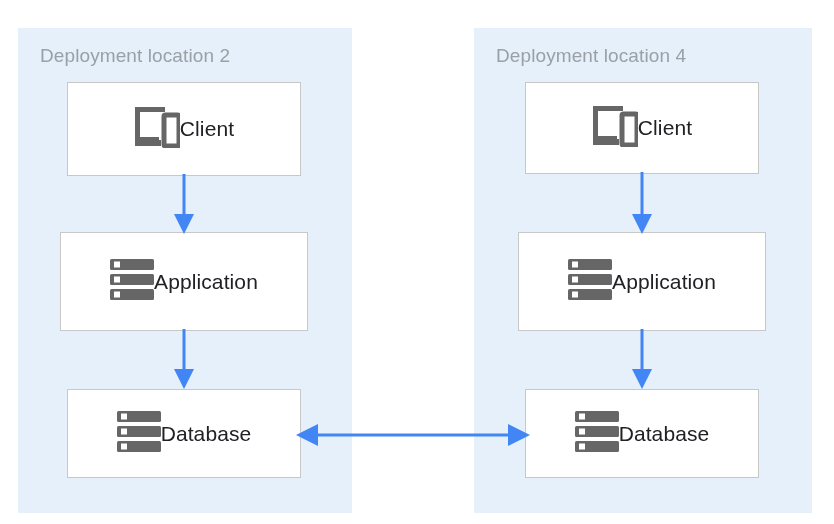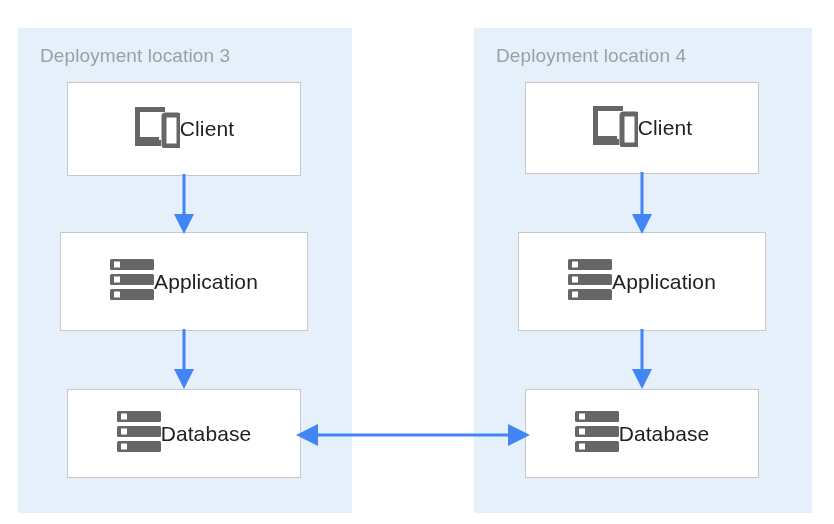--- a/index.html
+++ b/index.html
@@ -81,21 +81,21 @@
   #conn-2-client-app { left: 616px; top: 172px; width: 52px; height: 64px; }
   #conn-2-app-db     { left: 616px; top: 329px; width: 52px; height: 62px; }
   #conn-db-db        { left: 296px; top: 417px; width: 234px; height: 36px; }
 </style>
 </head>
 <body>
 
 <div id="diagram">
 
   <div class="panel" id="panel-1">
-    <div class="panel-title">Deployment location 3</div>
+    <div class="panel-title">Deployment location 2</div>
   </div>
 
   <div class="node" id="node-client-1">
     <span class="node-icon">
       <svg width="46" height="42" viewBox="0 0 46 42" xmlns="http://www.w3.org/2000/svg">
         <path fill="#666666" d="M1 1 h30 v5 H6 v25 h19 v5 H1 z"></path>
         <rect x="1" y="34" width="26" height="6" fill="#666666"></rect>
         <rect x="30" y="9" width="15" height="31" rx="1.5" fill="none" stroke="#666666" stroke-width="5"></rect>
       </svg>
     </span>

